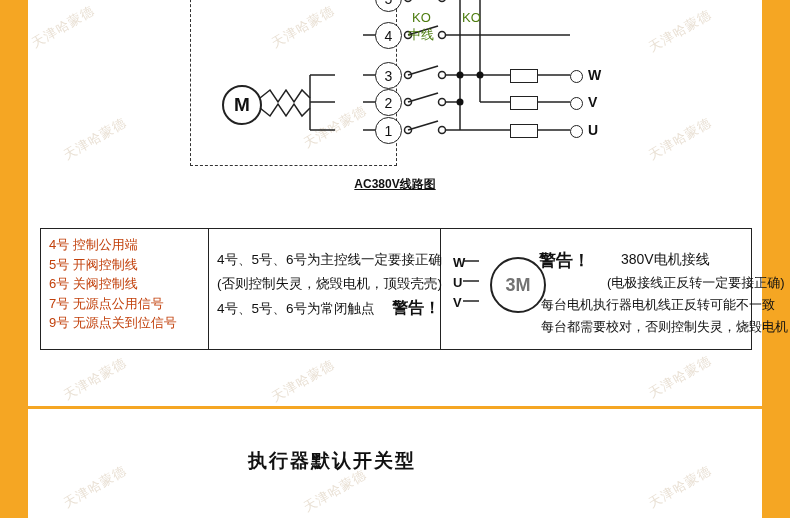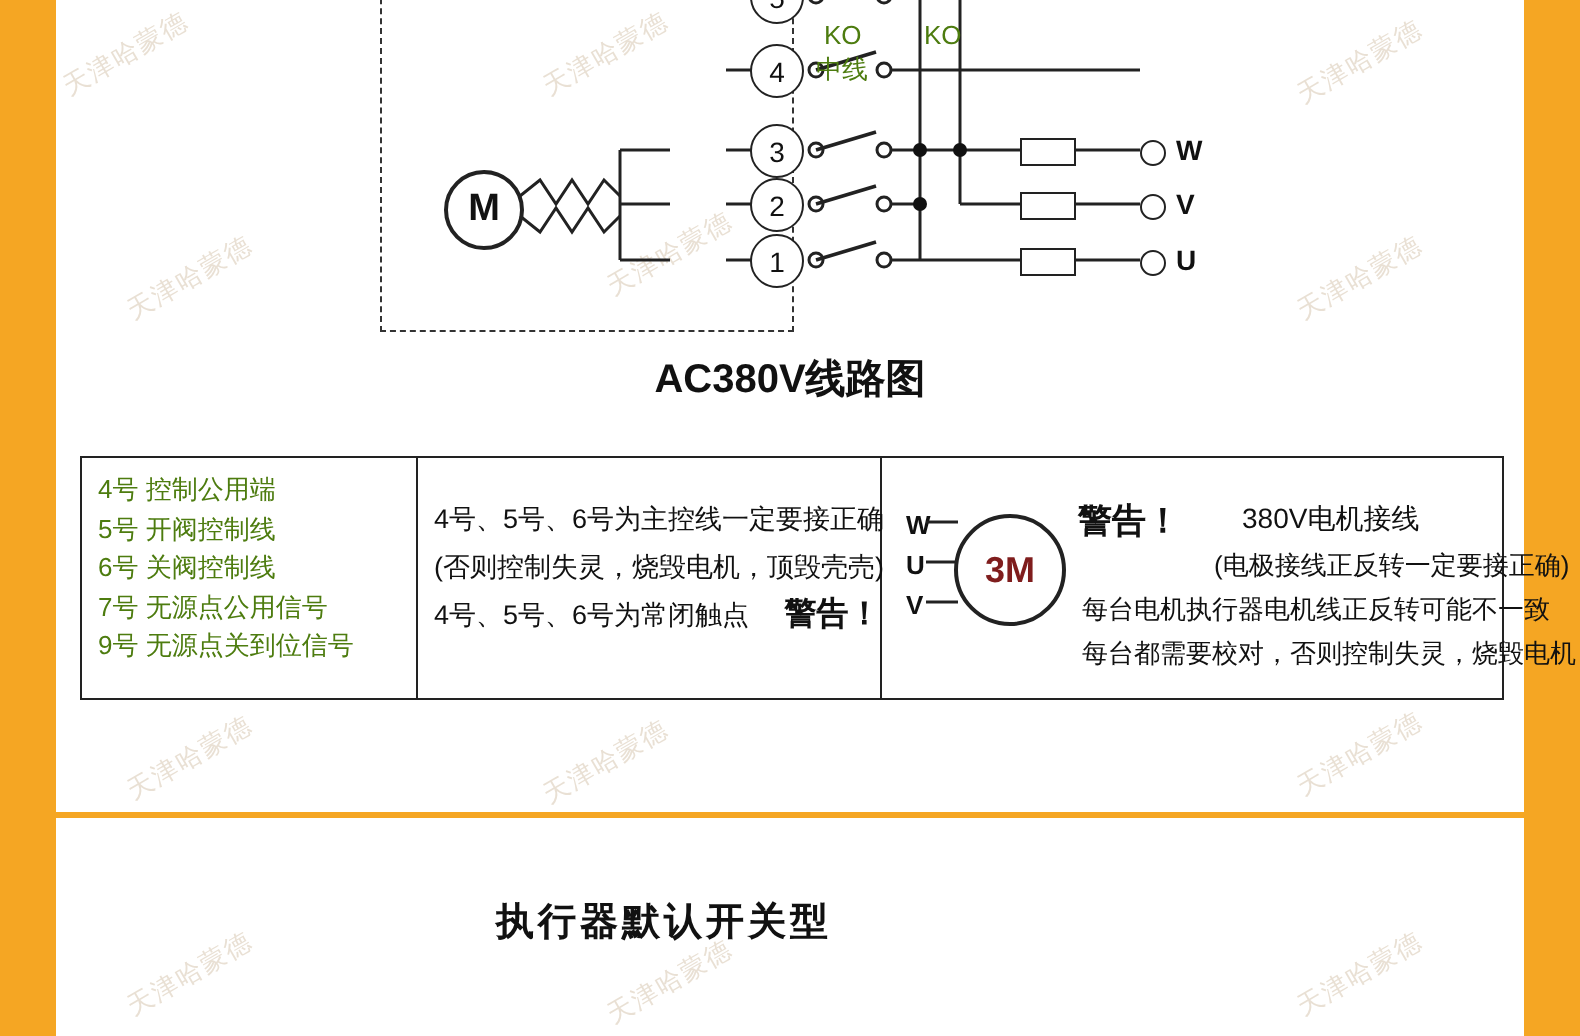--- a/index.html
+++ b/index.html
@@ -36,38 +36,38 @@
   }
   .termcircle{
     position:absolute;width:11px;height:11px;border-radius:50%;border:1.5px solid #222;background:#fff;
   }
   .termlabel{position:absolute;font-size:14px;color:#111;font-weight:bold;}
   .cnlabel{position:absolute;font-size:13px;color:#4d7c0f;}
   .fuse{position:absolute;width:26px;height:12px;border:1.5px solid #222;background:#fff;}
 
   .title-ac{
     position:absolute;left:0;top:176px;width:790px;text-align:center;
-    font-size:20px;font-weight:bold;color:#111;
+    font-size:12px;font-weight:bold;color:#111;text-decoration:underline;
   }
 
   
   .tablewrap{position:absolute;left:40px;top:228px;width:710px;height:120px;
     border:1.5px solid #222;display:flex;background:#fff;}
   .col{border-right:1.5px solid #222;box-sizing:border-box;padding:6px 8px;}
   .col:last-child{border-right:none;}
   .col1{width:168px;}
   .col2{width:232px;}
   .col3{width:auto;flex:1;position:relative;}
-  .c1line{font-size:13px;color:#4d7c0f;line-height:19.5px;white-space:nowrap;}
+  .c1line{font-size:13px;color:#c2410c;line-height:19.5px;white-space:nowrap;}
   .c2line{font-size:13.5px;color:#111;line-height:17px;margin-bottom:7px;white-space:nowrap;}
   .warn{font-size:16px;font-weight:bold;color:#111;}
   .m3{
-    position:absolute;left:36px;top:28px;width:52px;height:52px;border-radius:50%;
+    position:absolute;left:49px;top:28px;width:52px;height:52px;border-radius:50%;
     border:2px solid #222;display:flex;align-items:center;justify-content:center;
-    font-size:18px;font-weight:bold;color:#7f1d1d;background:#fff;
+    font-size:18px;font-weight:bold;color:#737373;background:#fff;
   }
   .wuv{position:absolute;left:12px;font-size:13px;font-weight:bold;color:#111;}
   .c3txt{position:absolute;font-size:13px;color:#111;white-space:nowrap;line-height:16px;}
   .c3warn{position:absolute;left:40px;top:4px;font-size:17px;font-weight:bold;color:#111;}
 
   .footer{
     position:absolute;left:0;top:448px;width:664px;text-align:center;
     font-size:19px;font-weight:bold;color:#111;letter-spacing:2px;
   }
 </style>

